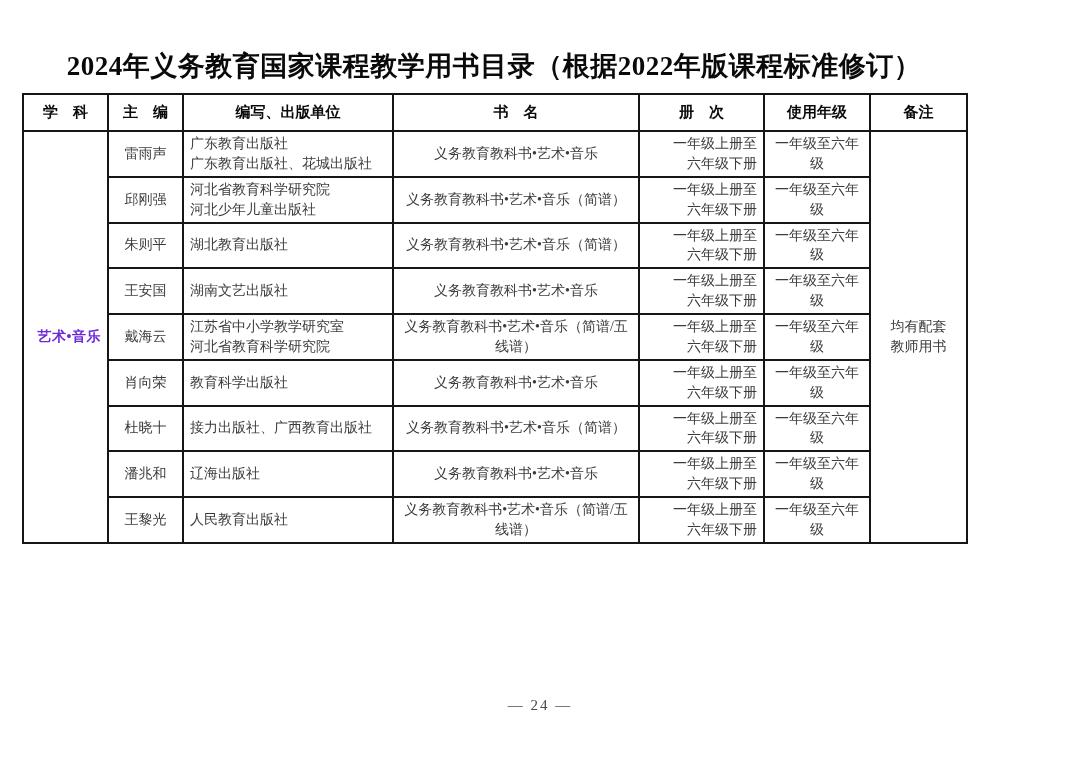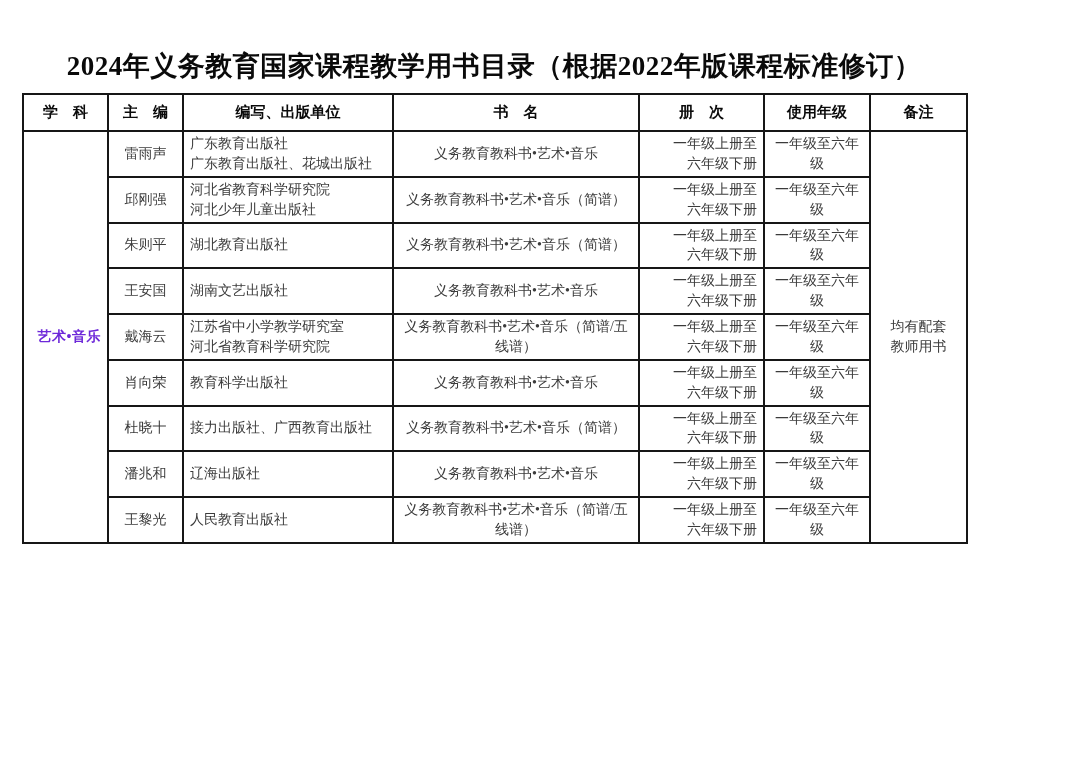--- a/index.html
+++ b/index.html
@@ -171,14 +171,15 @@
         <td class="c-editor">王黎光</td>
         <td class="c-pub">人民教育出版社</td>
         <td class="c-book">义务教育教科书•艺术•音乐（简谱/五线谱）</td>
         <td class="c-vol">一年级上册至
 六年级下册</td>
         <td class="c-grade">一年级至六年级</td>
       </tr>
     </tbody>
   </table>
 
+  <div class="page-footer">— 24 —</div>
 
 </div>
 
 </body></html>

